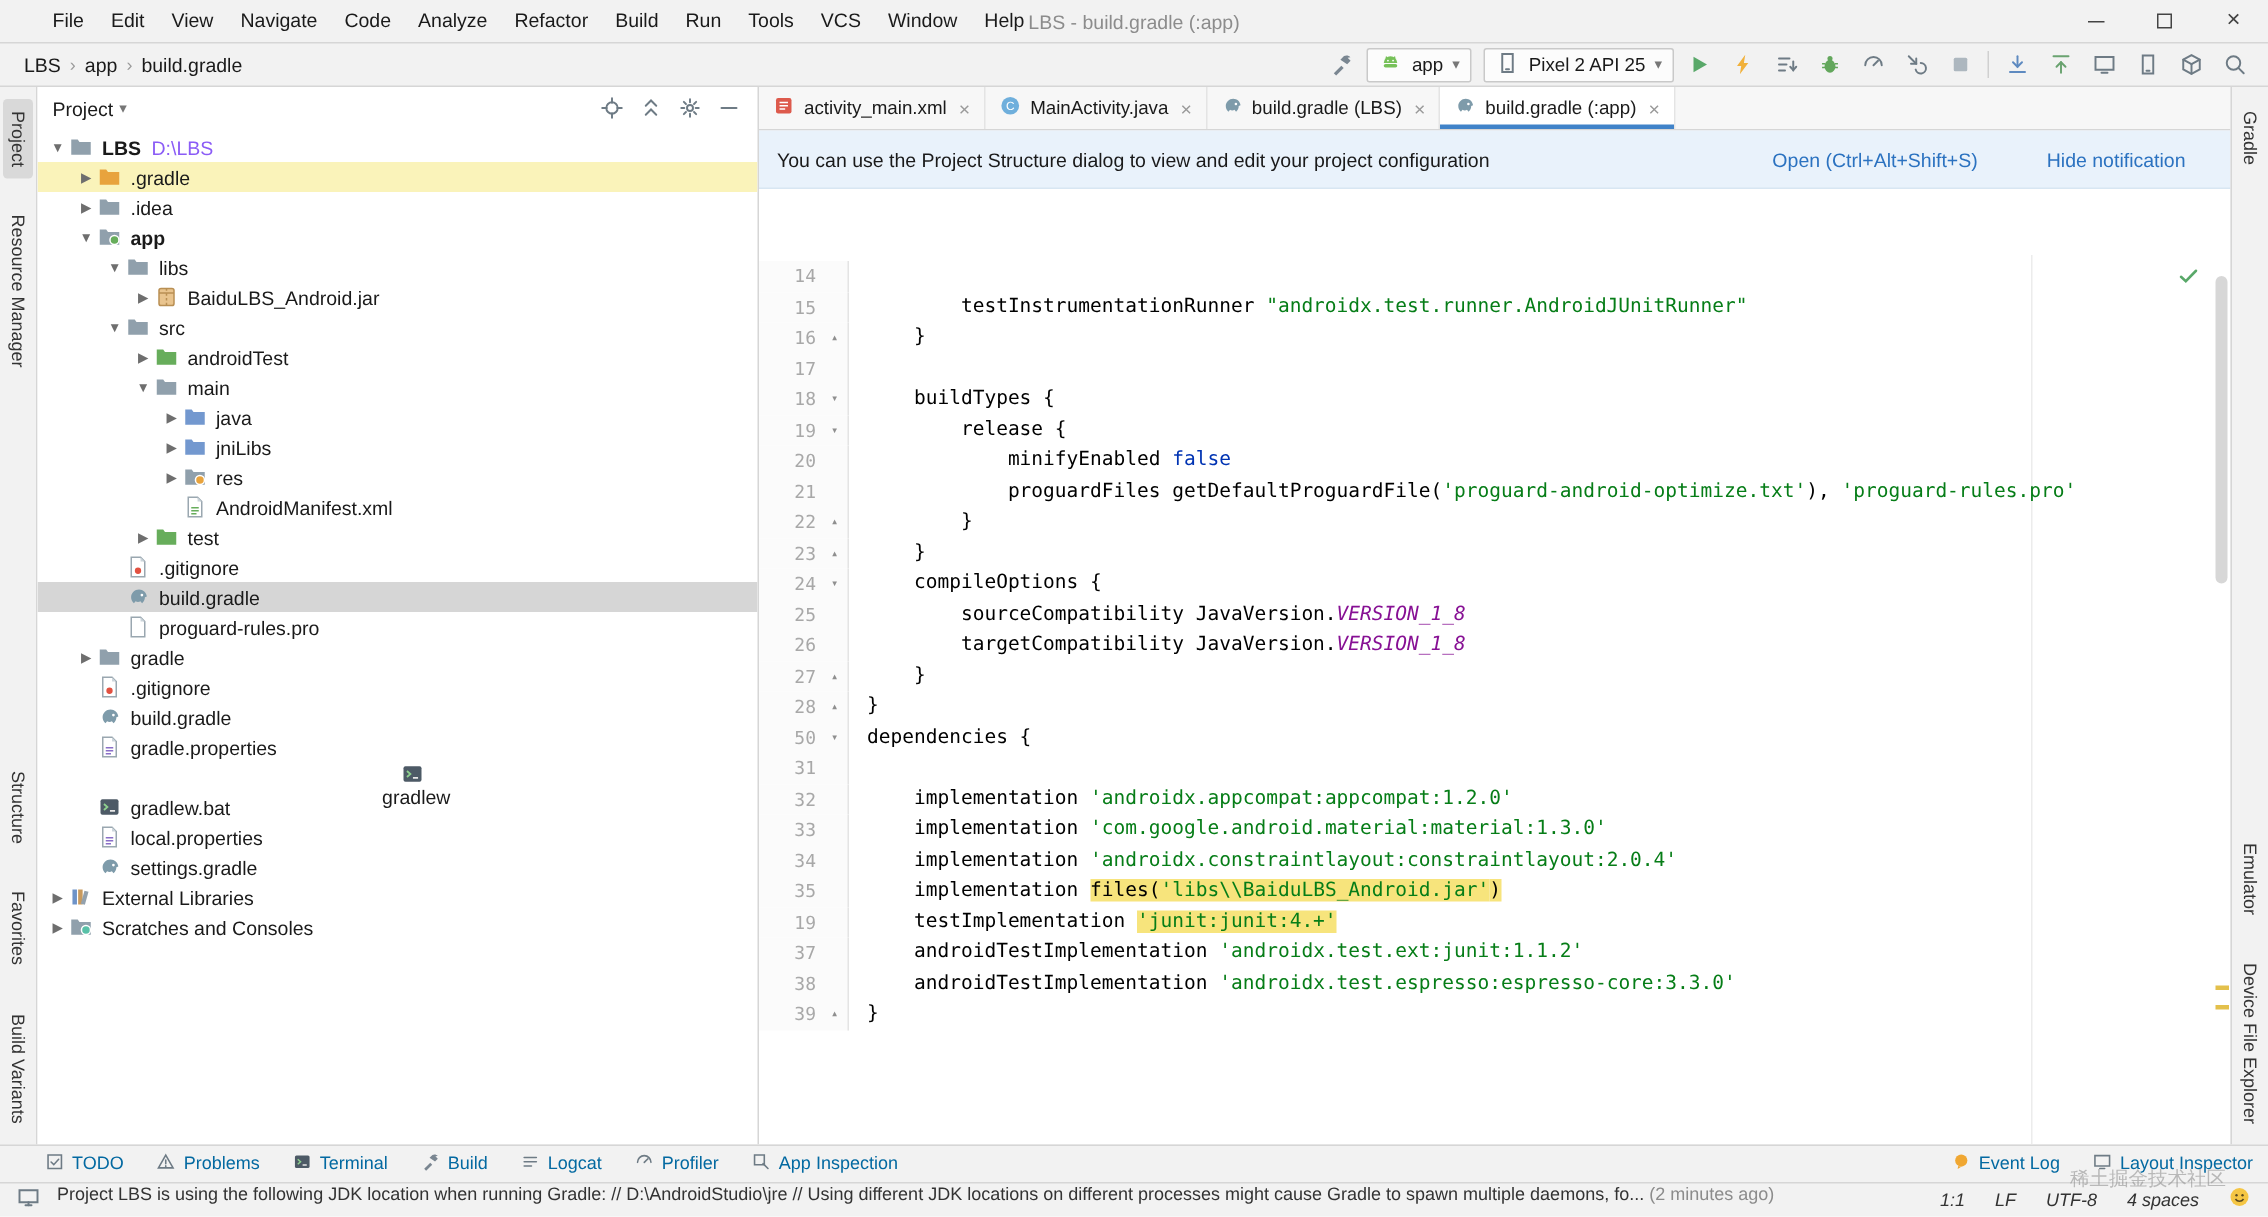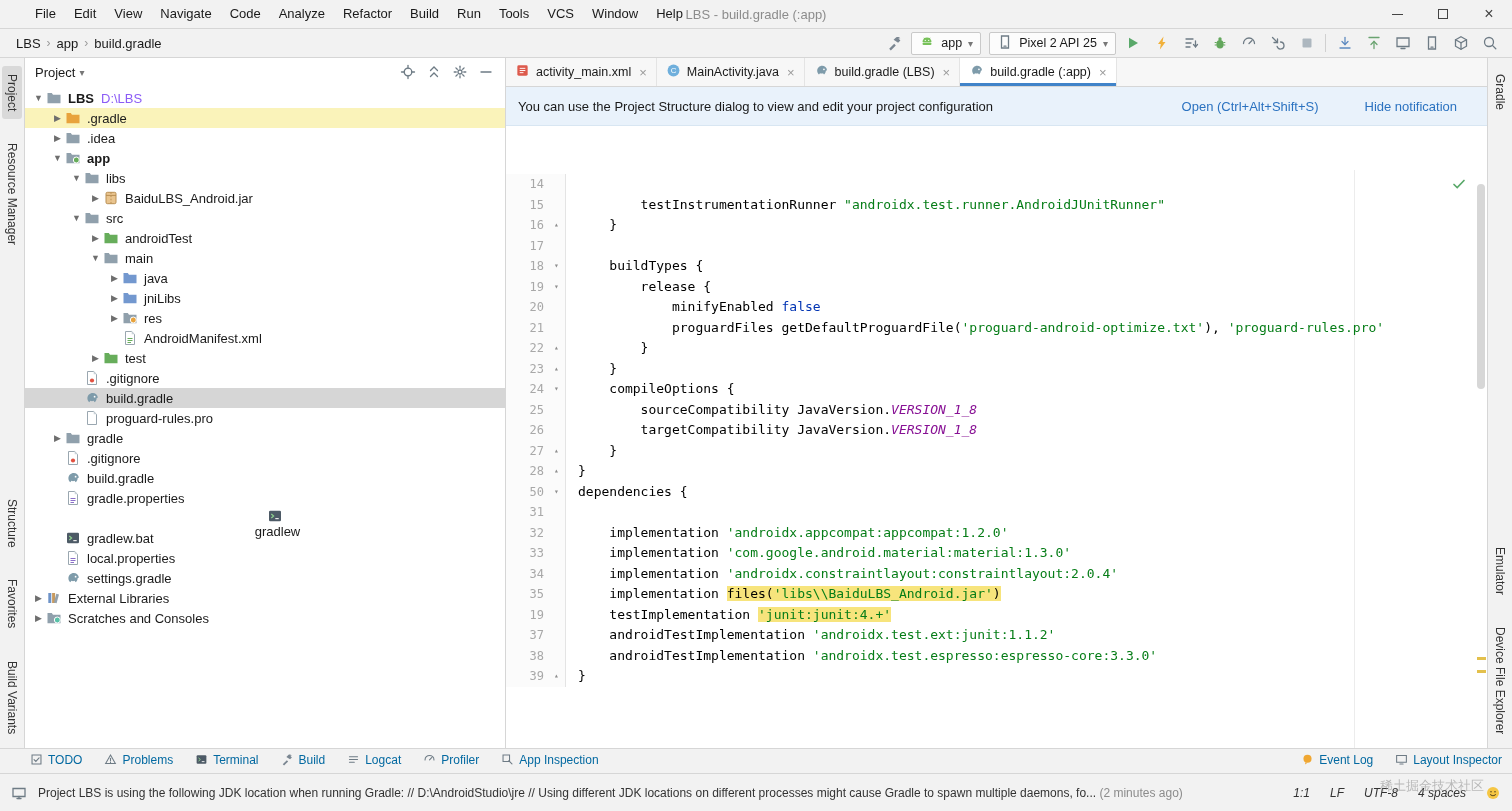--- a/index.html
+++ b/index.html
@@ -81,21 +81,21 @@
   .inspect-ok { position:absolute; top:6px; right:20px; z-index:3; cursor:pointer; }
   .vscroll { position:absolute; right:2px; top:14px; width:8px; height:205px; background:rgba(130,130,130,.32); border-radius:4px; z-index:3; cursor:pointer; }
   .stripe-mark { position:absolute; right:1px; width:9px; height:3px; background:#e3c04c; z-index:3; }
   .stripe-mark.m1 { top:487px; } .stripe-mark.m2 { top:500px; }
 
   
   .bottombar { height:25px; flex:none; display:flex; align-items:center; padding:0 10px 0 30px; background:#f2f2f2; border-top:1px solid #d6d6d6; font-size:12px; }
   .bb-group { display:flex; align-items:center; gap:22px; }
   .bb-item { display:flex; align-items:flex-start; gap:5px; cursor:pointer; color:#0369a1; }
   .bb-item svg { width:13px; height:13px; }
-  .statusbar { height:38px; flex:none; display:flex; align-items:center; gap:10px; padding:0 10px; background:#f2f2f2; border-top:1px solid #d6d6d6; font-size:12px; color:#333; }
+  .statusbar { height:23px; flex:none; display:flex; gap:10px; padding:0 10px; background:#f2f2f2; border-top:1px solid #d6d6d6; font-size:12px; color:#333; }
   .status-msg { flex:1; white-space:nowrap; overflow:hidden; text-overflow:ellipsis; cursor:pointer; }
   .dim { color:#8c8c8c; }
   .status-items { display:flex; align-items:center; gap:20px; flex:none; margin-right:8px; }
   .status-item { cursor:pointer;font-style:italic; }
   .statusbar .phbtn { width:18px; height:18px; }
   .watermark { position:absolute; right:28px; bottom:16px; color:#8a8a8a; opacity:.55; font-size:13px; pointer-events:none; z-index:5; }
 </style>
 </head>
 <body>
 

